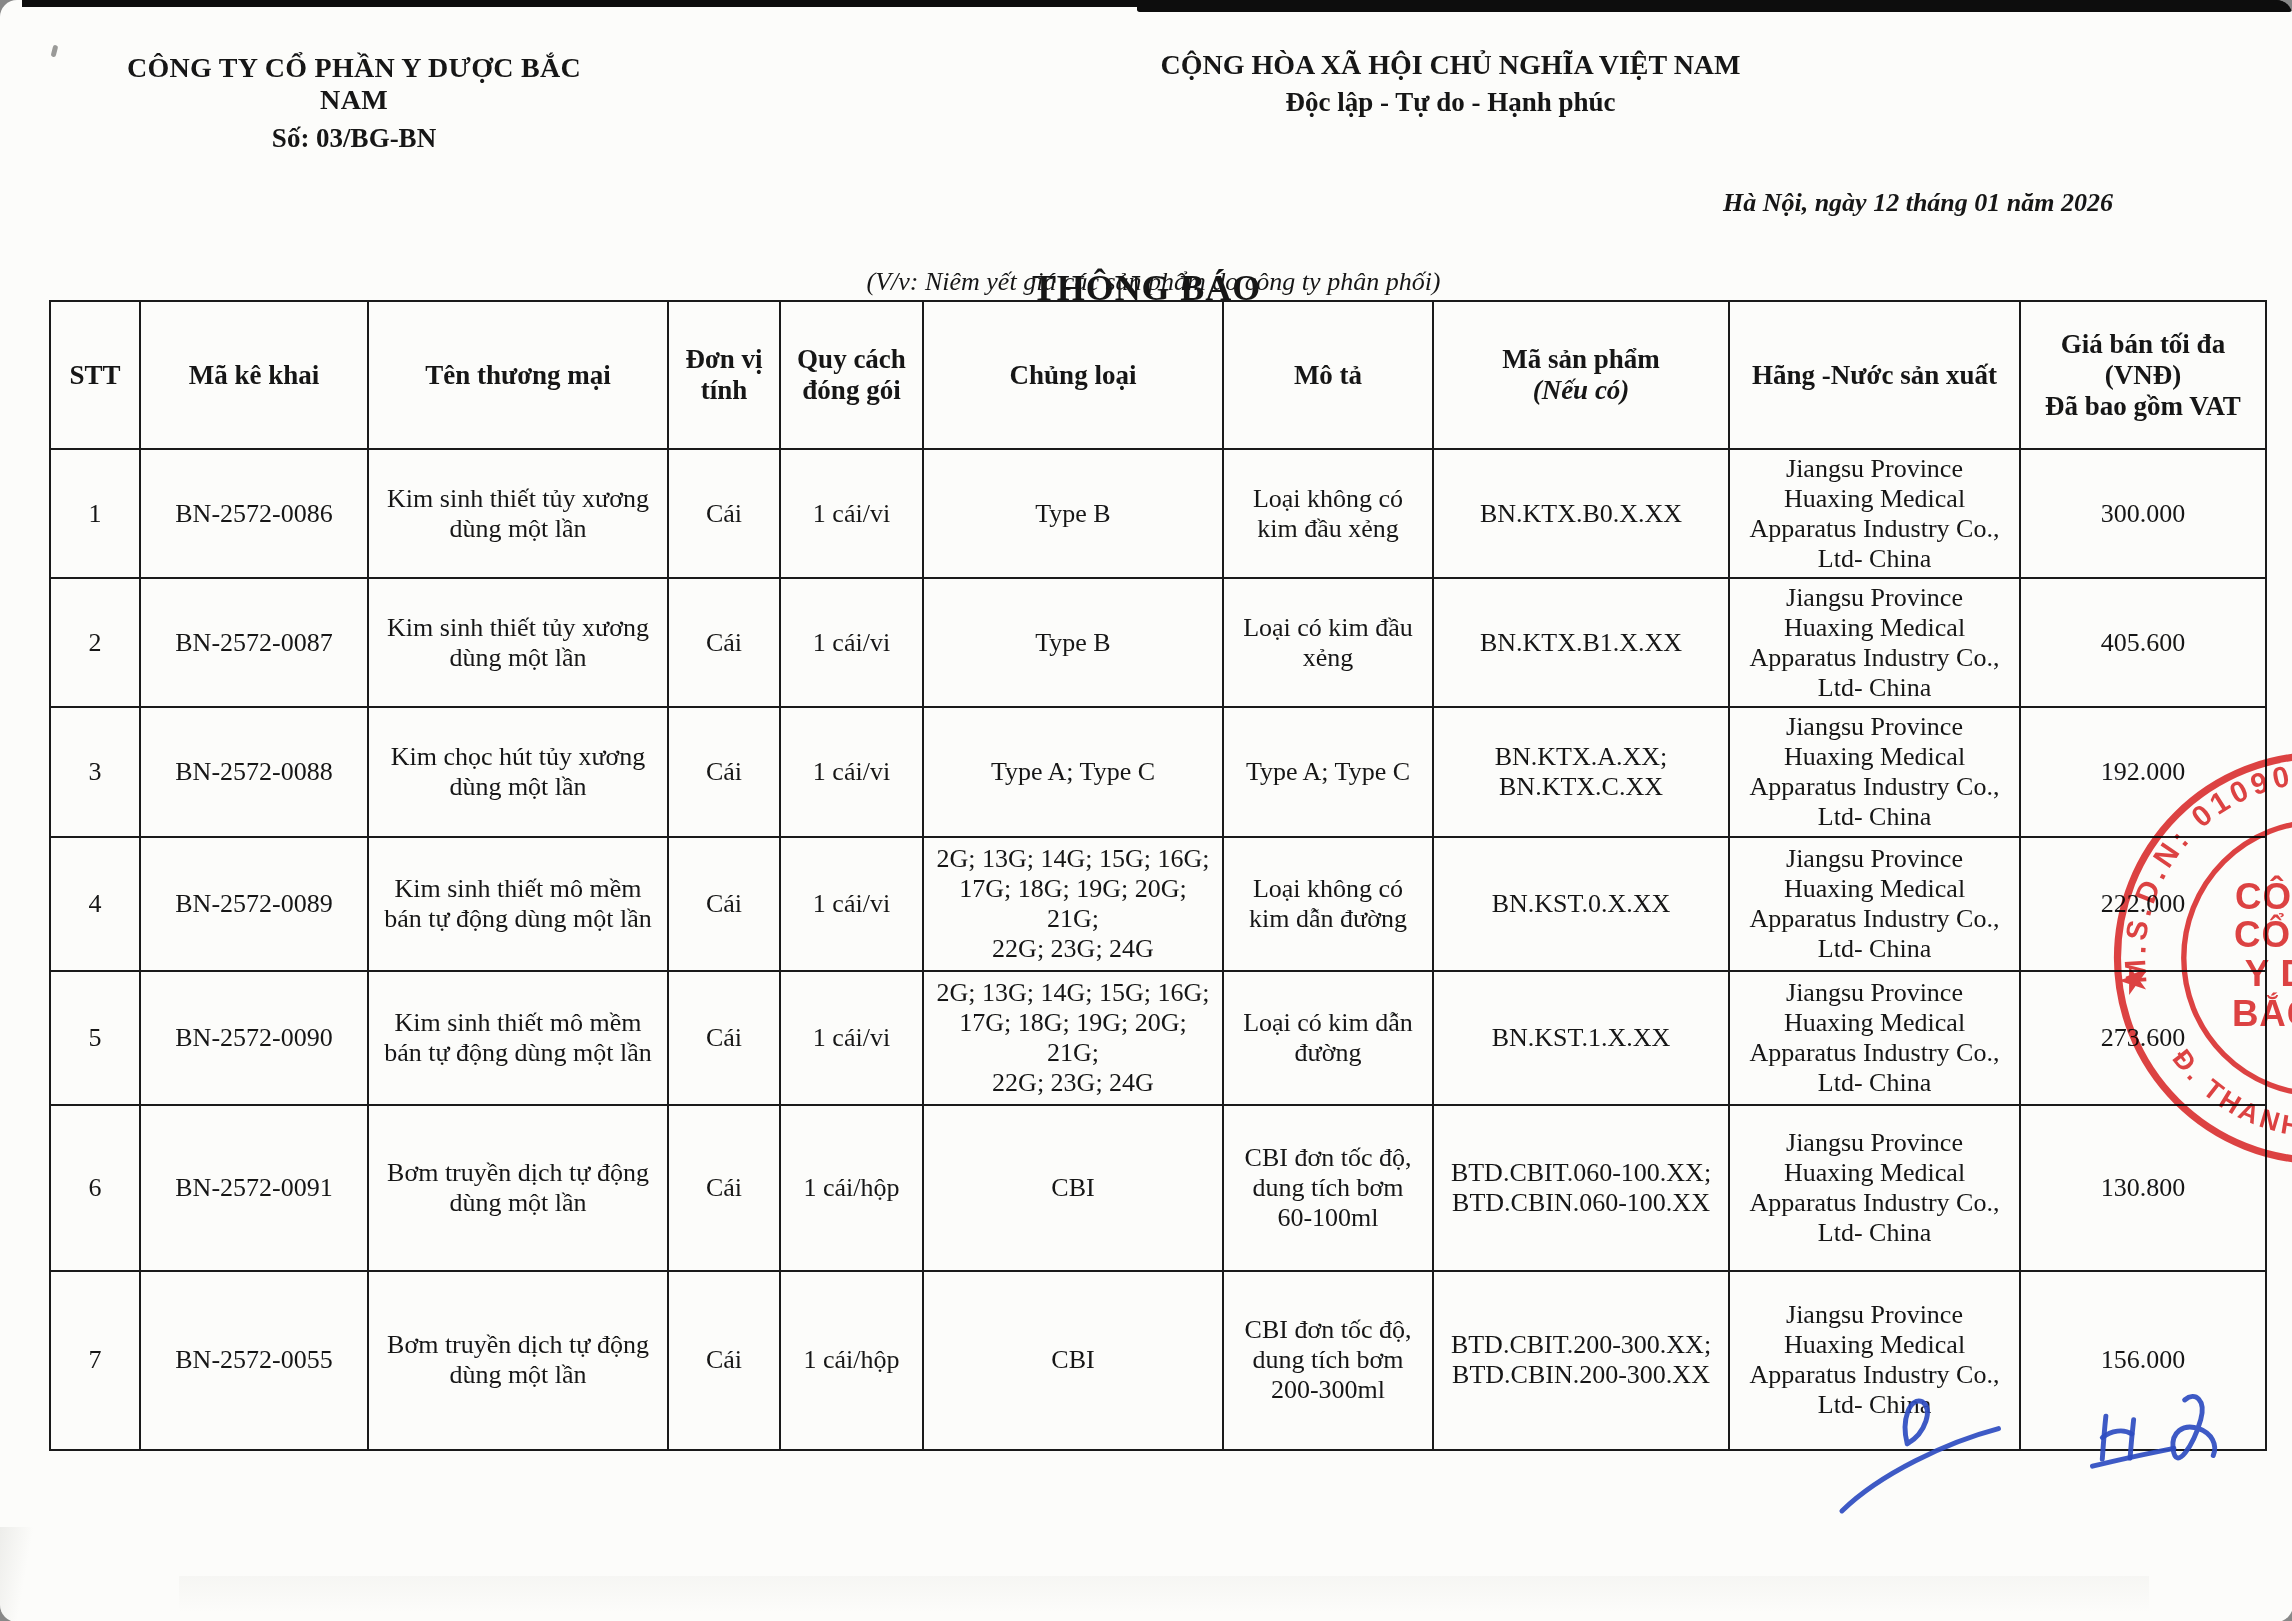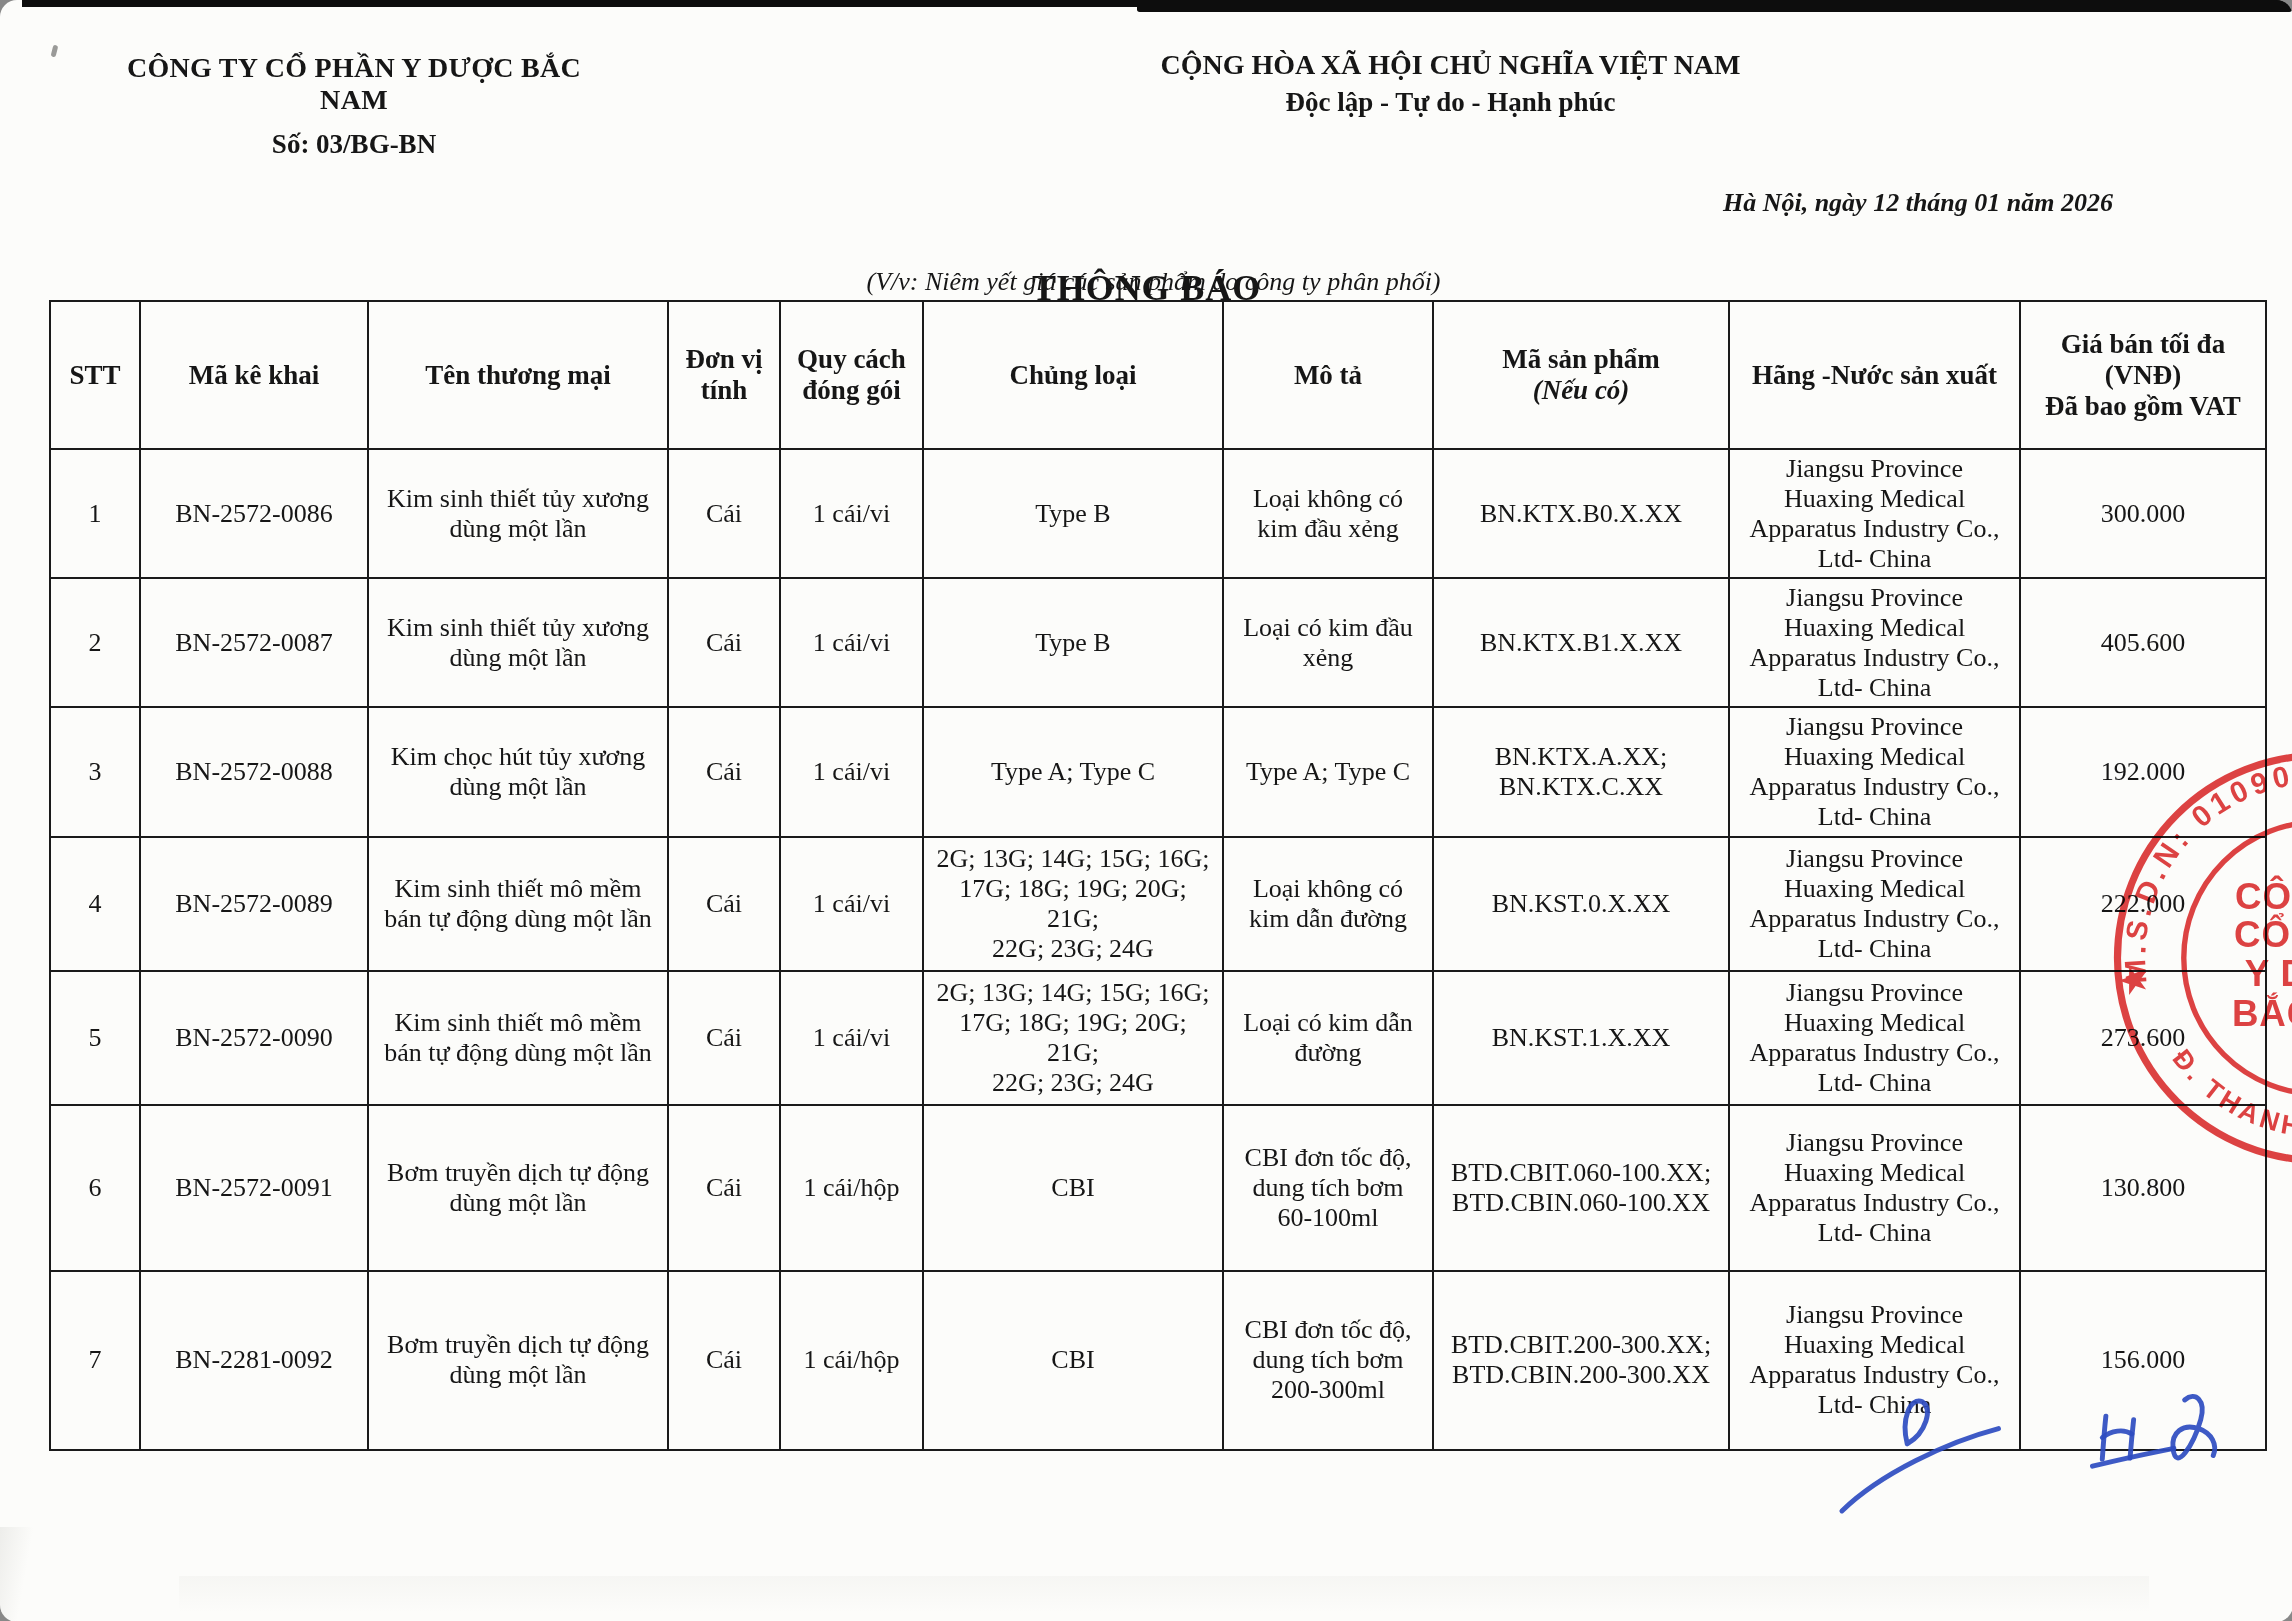--- a/index.html
+++ b/index.html
@@ -12,21 +12,21 @@
   
   .scan-bar-a { position:absolute; left:22.4px; top:0; width:2270px; height:7.2px; background:#0d0d0d; }
   .scan-bar-b { position:absolute; left:1137px; top:0; width:1155px; height:11.6px; background:#0d0d0d; border-radius:0 0 2.7px 2.7px; }
   .scan-speck { position:absolute; left:52px; top:45px; width:4.5px; height:11.6px; background:#9a9a98; transform:rotate(14deg); border-radius:2.7px; }
   .scan-smudge-bl { position:absolute; left:-7.2px; top:1527px; width:41px; height:99px; background:linear-gradient(100deg,#d8d8d4,transparent 70%); opacity:.5; }
   .scan-smudge-bot { position:absolute; left:179px; top:1576px; width:1970px; height:36px; background:linear-gradient(#f1f1ee,transparent); opacity:.55; }
 
   
   .hdr-left { position:absolute; left:103px; top:52px; width:502px; text-align:center; }
   .hdr-company { font-size:28px; font-weight:bold; letter-spacing:0.3px; }
-  .hdr-docnum { font-size:27px; font-weight:bold; margin-top:13px; }
+  .hdr-docnum { font-size:27px; font-weight:bold; margin-top:7px; }
   .hdr-right { position:absolute; left:1155px; top:49px; width:591px; text-align:center; }
   .hdr-rep1 { font-size:28px; font-weight:bold; }
   .hdr-rep2 { font-size:27px; font-weight:bold; margin-top:6.3px; }
   .dateline { position:absolute; left:1522px; top:188px; width:591px; text-align:right;
               font-size:26px; font-weight:bold; font-style:italic; }
   .doc-title { position:absolute; left:0; top:222px; width:2293px; text-align:center;
                font-size:36px; font-weight:bold; letter-spacing:0.9px;margin-top:45px; }
   .doc-subtitle { position:absolute; left:0; top:267px; width:2293px; text-align:center;
                   font-size:26px; font-style:italic;padding-left:7px; }
 
@@ -202,21 +202,21 @@
       <td>CBI</td>
       <td>CBI đơn tốc độ, dung tích bơm 60-100ml</td>
       <td class="pre">BTD.CBIT.060-100.XX;
 BTD.CBIN.060-100.XX</td>
       <td class="al">Jiangsu Province Huaxing Medical Apparatus Industry Co., Ltd- China</td>
       <td class="ar">130.800</td>
     </tr>
 
     <tr class="rh-7">
       <td>7</td>
-      <td class="al">BN-2281-0092</td>
+      <td class="al">BN-2572-0055</td>
       <td class="al">Bơm truyền dịch tự động dùng một lần</td>
       <td>Cái</td>
       <td>1 cái/hộp</td>
       <td>CBI</td>
       <td>CBI đơn tốc độ, dung tích bơm 200-300ml</td>
       <td class="pre">BTD.CBIT.200-300.XX;
 BTD.CBIN.200-300.XX</td>
       <td class="al">Jiangsu Province Huaxing Medical Apparatus Industry Co., Ltd- China</td>
       <td class="ar">156.000</td>
     </tr>

